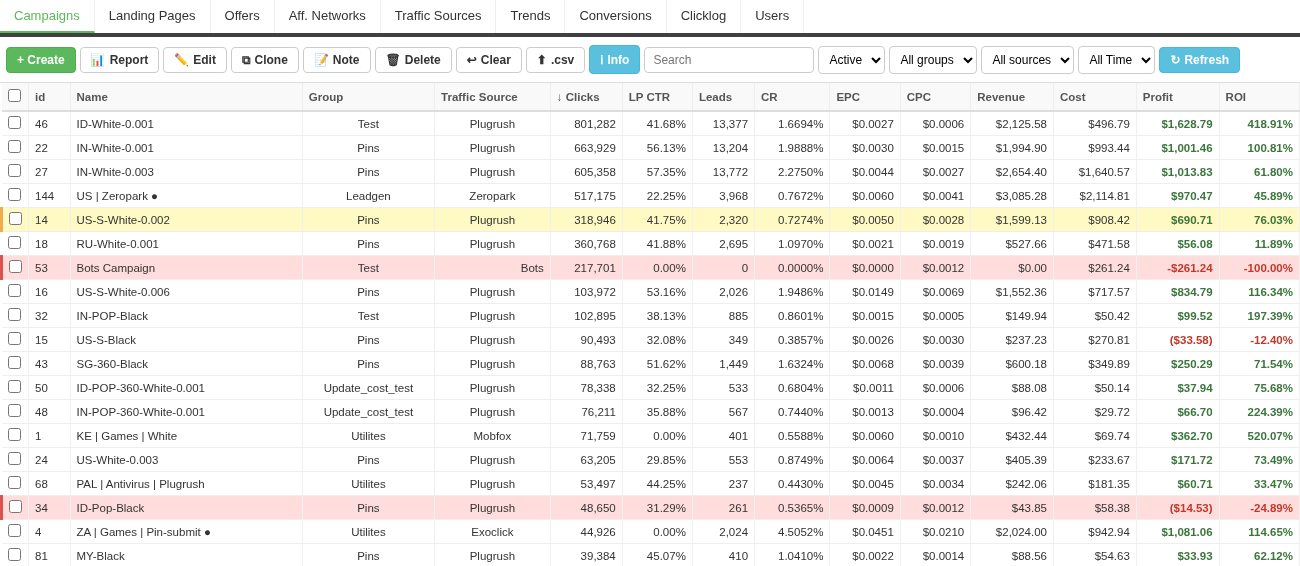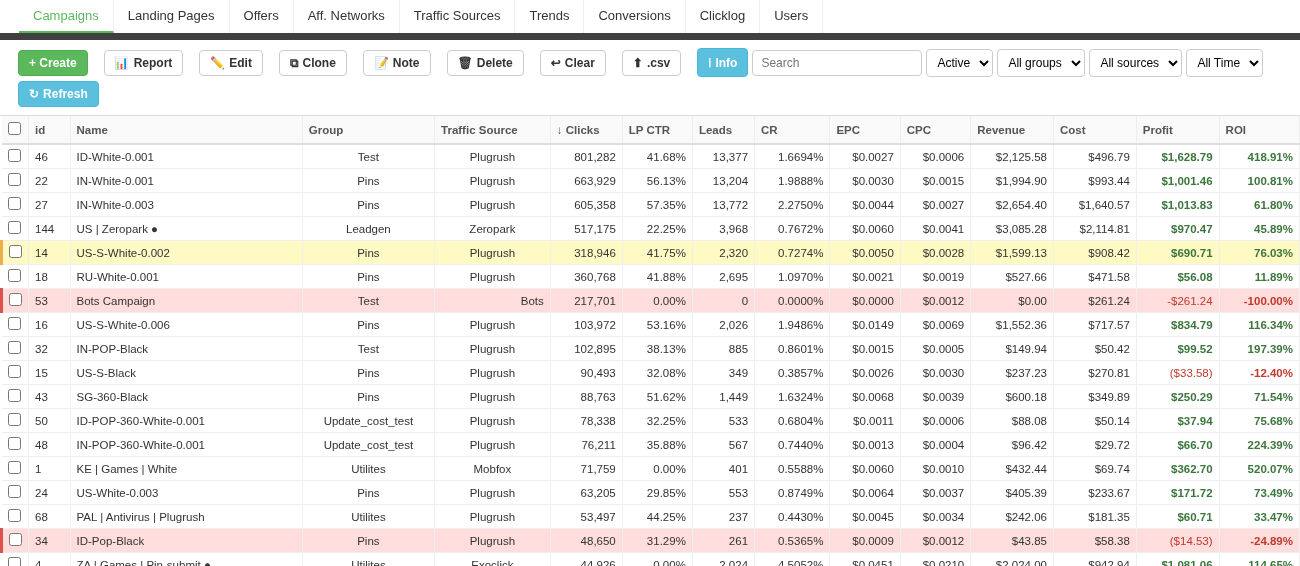--- a/index.html
+++ b/index.html
@@ -1,19 +1,19 @@
 <!DOCTYPE html>
 <html><head>
   <meta charset="utf-8">
   <style>
     * { box-sizing: border-box; margin: 0; padding: 0; }
     body { font-family: Arial, sans-serif; font-size: 12px; background: #f5f5f5; color: #333; }
 
     
-    .top-nav { display: flex; background: #fff; border-bottom: 7px solid #404040; padding-left: 19px; }
+    .top-nav { display: flex; background: #fff; border-bottom: 4px solid #404040; }
     .top-nav a {
       padding: 8px 14px;
       text-decoration: none;
       color: #333;
       font-size: 13px;
       border-right: 1px solid #eee;
       cursor: pointer;
     }
     .top-nav a.active { border-bottom: 2px solid #5cb85c; color: #5cb85c; }
 
@@ -31,21 +31,20 @@
       display: inline-flex;
       align-items: center;
       gap: 4px;
       padding: 5px 10px;
       border-radius: 4px;
       border: 1px solid;
       cursor: pointer;
       font-size: 12px;
       font-weight: 600;
       white-space: nowrap;
-      margin-left: 12px;
     }
     .btn-green { background: #5cb85c; border-color: #4cae4c; color: #fff; }
     .btn-default { background: #fff; border-color: #ccc; color: #333; }
     .btn-blue { background: #5bc0de; border-color: #46b8da; color: #fff; }
     .btn-refresh { background: #5bc0de; border-color: #46b8da; color: #fff; }
 
     .search-input {
       padding: 5px 8px;
       border: 1px solid #ccc;
       border-radius: 4px;
@@ -77,21 +76,21 @@
     th.num { }
     td {
       padding: 4px 6px;
       border-bottom: 1px solid #eee;
       border-right: 1px solid #f0f0f0;
       white-space: nowrap;
     }
     td.num { text-align: right; }
 
     .profit-pos { color: #3c763d; font-weight: bold; }
-    .profit-neg { color: #c0392b; font-weight: normal; margin-top: 48px; }
+    .profit-neg { color: #c0392b; font-weight: bold; margin-top: 48px; }
     .roi-pos { color: #3c763d; font-weight: bold; }
     .roi-neg { color: #c0392b; font-weight: bold; }
 
     
     tr.row-yellow td { background: #fff9c4; }
     tr.row-red td { background: #fdd; }
 
     .checkbox-col { width: 20px; text-align: center; }
 
     

